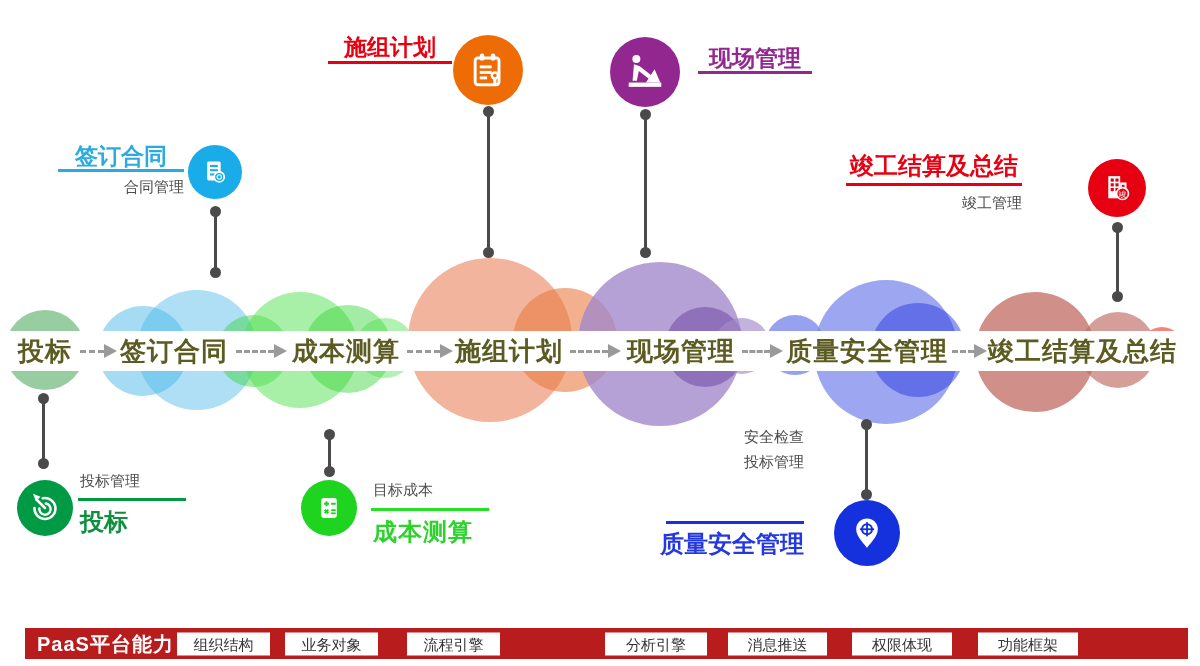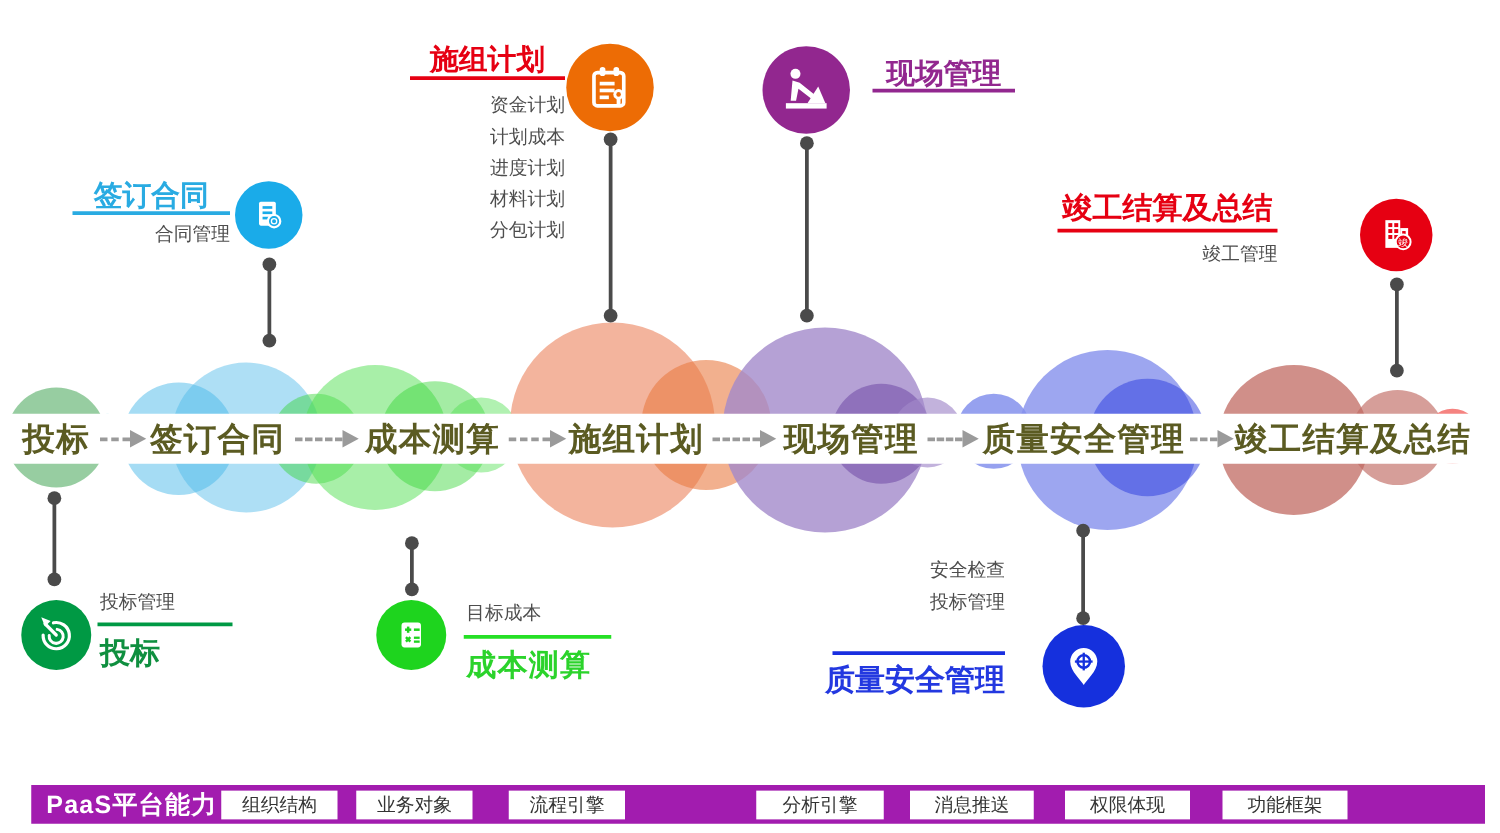--- a/index.html
+++ b/index.html
@@ -128,27 +128,20 @@
       <rect x="17" y="14" width="11" height="3" fill="#1aabe9"></rect>
       <rect x="17" y="20" width="11" height="3" fill="#1aabe9"></rect>
       <rect x="17" y="26" width="7" height="3" fill="#1aabe9"></rect>
       <circle cx="30" cy="31" r="7" fill="#1aabe9" stroke="#fff" stroke-width="2.5"></circle>
       <circle cx="30" cy="31" r="3" fill="none" stroke="#fff" stroke-width="1.5"></circle>
     </svg>
   </div>
 
   <div class="co-title t-center" style="left:328px;top:32px;width:124px;font-size:23px;color:#e60012">施组计划</div>
   <div class="underline" style="left:328px;top:61px;width:124px;background:#e60012"></div>
-  <div class="co-list t-right" style="left:328px;top:72px;width:124px">
-    <div>资金计划</div>
-    <div>计划成本</div>
-    <div>进度计划</div>
-    <div>材料计划</div>
-    <div>分包计划</div>
-  </div>
   <div class="icon-circle" style="left:453px;top:35px;width:70px;height:70px;background:#ed6c05">
     <svg width="44" height="44" viewBox="0 0 48 48">
       <rect x="10" y="11" width="26" height="29" rx="3" fill="none" stroke="#fff" stroke-width="3.2"></rect>
       <rect x="15" y="6" width="5" height="8" rx="2.5" fill="#fff"></rect>
       <rect x="27" y="6" width="5" height="8" rx="2.5" fill="#fff"></rect>
       <rect x="15" y="19" width="13" height="3.2" fill="#fff"></rect>
       <rect x="15" y="25" width="13" height="3.2" fill="#fff"></rect>
       <rect x="15" y="31" width="8" height="3.2" fill="#fff"></rect>
       <circle cx="31.5" cy="30" r="4.6" fill="#fff"></circle>
       <circle cx="31.5" cy="30" r="2" fill="#ed6c05"></circle>
@@ -212,36 +205,36 @@
         <rect x="17" y="27.5" width="7" height="2.8" transform="rotate(-45 20.5 28.9)"></rect>
         <rect x="27" y="25.8" width="6.5" height="2.6"></rect>
         <rect x="27" y="30.2" width="6.5" height="2.6"></rect>
       </g>
     </svg>
   </div>
   <div class="co-sub t-left" style="left:373px;top:481px;width:118px">目标成本</div>
   <div class="underline" style="left:371px;top:508px;width:118px;background:#25e025"></div>
   <div class="co-title t-left" style="left:373px;top:516px;font-size:24px;color:#2bd32b;letter-spacing:1px">成本测算</div>
 
-  <div class="co-list t-right" style="left:662px;top:444px;width:142px">
+  <div class="co-list t-right" style="left:662px;top:424px;width:142px">
     <div>安全检查</div>
     <div>投标管理</div>
   </div>
   <div class="underline" style="left:666px;top:521px;width:138px;background:#1a2fe0"></div>
   <div class="co-title t-left" style="left:660px;top:528px;font-size:24px;color:#2338e0">质量安全管理</div>
   <div class="icon-circle" style="left:834px;top:500px;width:66px;height:66px;background:#1530dd">
     <svg width="40" height="40" viewBox="0 0 48 48">
       <path d="M24 42 C22 38 11 29 11 19.5 A13 13 0 0 1 37 19.5 C37 29 26 38 24 42 Z" fill="#fff"></path>
       <circle cx="24" cy="19.5" r="6" fill="none" stroke="#1530dd" stroke-width="2.4"></circle>
       <rect x="15.5" y="18.4" width="17" height="2.2" fill="#1530dd"></rect>
       <rect x="22.9" y="11" width="2.2" height="17" fill="#1530dd"></rect>
     </svg>
   </div>
 
-  <div class="pbar" style="top:628px;height:31px;background:#a21caf">
+  <div class="pbar" style="top:628px;height:31px;background:#b91c1c">
     <span class="pbar-label">PaaS平台能力</span>
     <span class="pbox">组织结构</span>
     <span class="pbox">业务对象</span>
     <span class="pbox">流程引擎</span>
     <span class="pbox">分析引擎</span>
     <span class="pbox">消息推送</span>
     <span class="pbox">权限体现</span>
     <span class="pbox">功能框架</span>
   </div>
 

